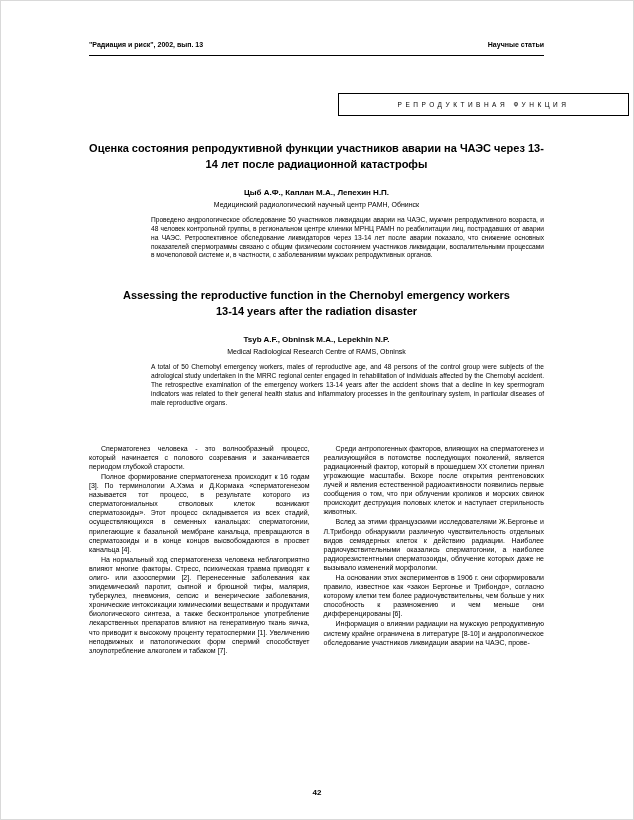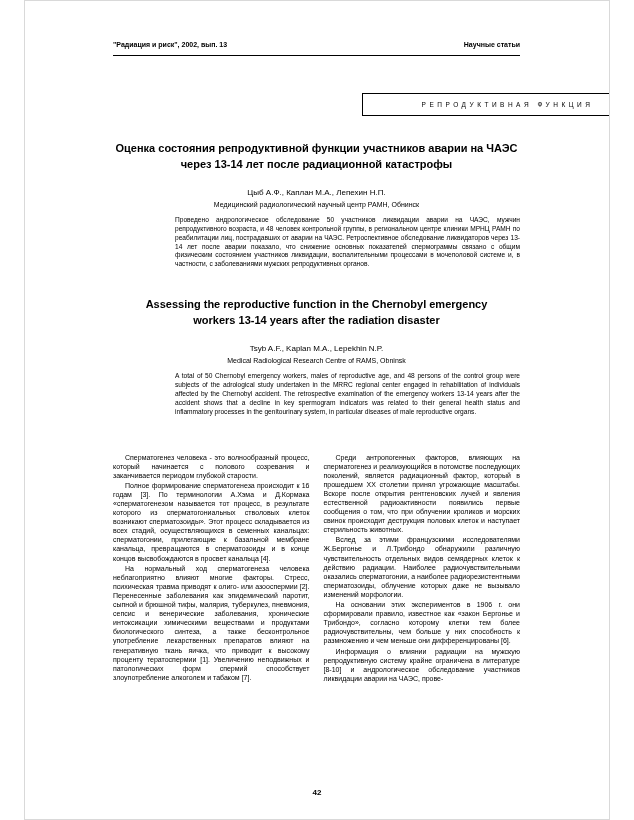--- a/index.html
+++ b/index.html
@@ -1,18 +1,18 @@
 <!DOCTYPE html>
 <html><head>
 <meta charset="utf-8">
 <style>
   html, body { margin: 0; padding: 0; background: #ffffff; }
   .page {
     position: relative;
-    width: 586px;
+    width: 634px;
     height: 820px;
     margin: 0 auto;
     background: #ffffff;
     border: 1px solid #d9d9d9;
     box-sizing: border-box;
     font-family: "Liberation Sans", sans-serif;
     color: #000;
     overflow: hidden;
   }
   .header {
@@ -51,21 +51,21 @@
     margin: 10px 0 0 0;
     text-align: center;
     font-size: 11px;
     font-weight: bold;
     line-height: 1.45;
   }
   .authors {
     margin-top: 15px;
     text-align: center;
     font-size: 8px;
-    font-weight: normal;
+    font-weight: bold;
   }
   .affiliation {
     margin-top: 4px;
     text-align: center;
     font-size: 7px;
   }
   .abstract {
     margin: 8px 0 0 62px;
     font-size: 6.6px;
     line-height: 1.35;
@@ -121,21 +121,21 @@
 
     <h1 class="ru-title">Оценка состояния репродуктивной функции участников аварии на ЧАЭС через 13-14 лет после радиационной катастрофы</h1>
 
     <div class="authors">Цыб А.Ф., Каплан М.А., Лепехин Н.П.</div>
     <div class="affiliation">Медицинский радиологический научный центр РАМН, Обнинск</div>
 
     <p class="abstract">Проведено андрологическое обследование 50 участников ликвидации аварии на ЧАЭС, мужчин репродуктивного возраста, и 48 человек контрольной группы, в региональном центре клиники МРНЦ РАМН по реабилитации лиц, пострадавших от аварии на ЧАЭС. Ретроспективное обследование ликвидаторов через 13-14 лет после аварии показало, что снижение основных показателей спермограммы связано с общим физическим состоянием участников ликвидации, воспалительными процессами в мочеполовой системе и, в частности, с заболеваниями мужских репродуктивных органов.</p>
 
     <h2 class="en-title">Assessing the reproductive function in the Chernobyl emergency workers 13-14 years after the radiation disaster</h2>
 
-    <div class="authors">Tsyb A.F., Kaplan M.A., Lepekhin N.P.</div>
+    <div class="authors">Tsyb A.F., Obninsk M.A., Lepekhin N.P.</div>
     <div class="affiliation">Medical Radiological Research Centre of RAMS, Obninsk</div>
 
     <p class="abstract">A total of 50 Chernobyl emergency workers, males of reproductive age, and 48 persons of the control group were subjects of the adrological study undertaken in the MRRC regional center engaged in rehabilitation of individuals affected by the Chernobyl accident. The retrospective examination of the emergency workers 13-14 years after the accident shows that a decline in key spermogram indicators was related to their general health status and inflammatory processes in the genitourinary system, in particular diseases of male reproductive organs.</p>
 
     <div class="columns">
       <div class="col">
         <p>Сперматогенез человека - это волнообразный процесс, который начинается с полового созревания и заканчивается периодом глубокой старости.</p>
         <p>Полное формирование сперматогенеза происходит к 16 годам [3]. По терминологии А.Хэма и Д.Кормака «сперматогенезом называется тот процесс, в результате которого из сперматогониальных стволовых клеток возникают сперматозоиды». Этот процесс складывается из всех стадий, осуществляющихся в семенных канальцах: сперматогонии, прилегающие к базальной мембране канальца, превращаются в сперматозоиды и в конце концов высвобождаются в просвет канальца [4].</p>
         <p>На нормальный ход сперматогенеза человека неблагоприятно влияют многие факторы. Стресс, психическая травма приводят к олиго- или азооспермии [2]. Перенесенные заболевания как эпидемический паротит, сыпной и брюшной тифы, малярия, туберкулез, пневмония, сепсис и венерические заболевания, хронические интоксикации химическими веществами и продуктами биологического синтеза, а также бесконтрольное употребление лекарственных препаратов влияют на генеративную ткань яичка, что приводит к высокому проценту тератоспермии [1]. Увеличению неподвижных и патологических форм спермий способствует злоупотребление алкоголем и табаком [7].</p>
       </div>

